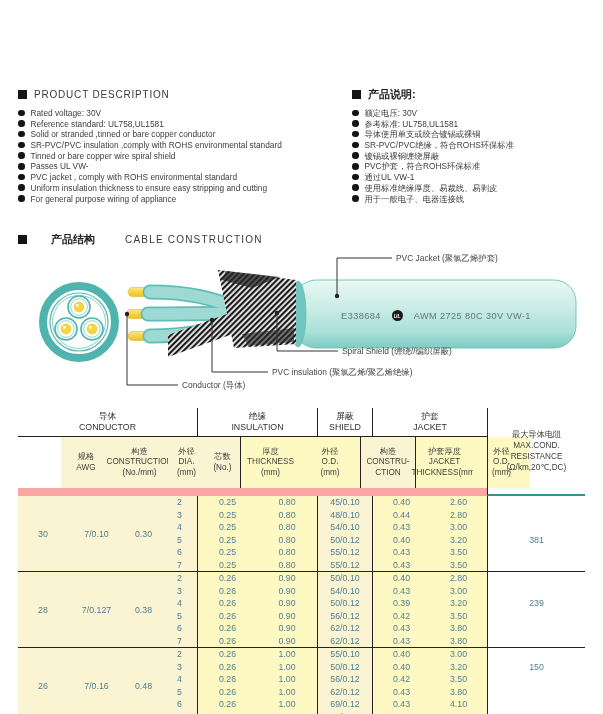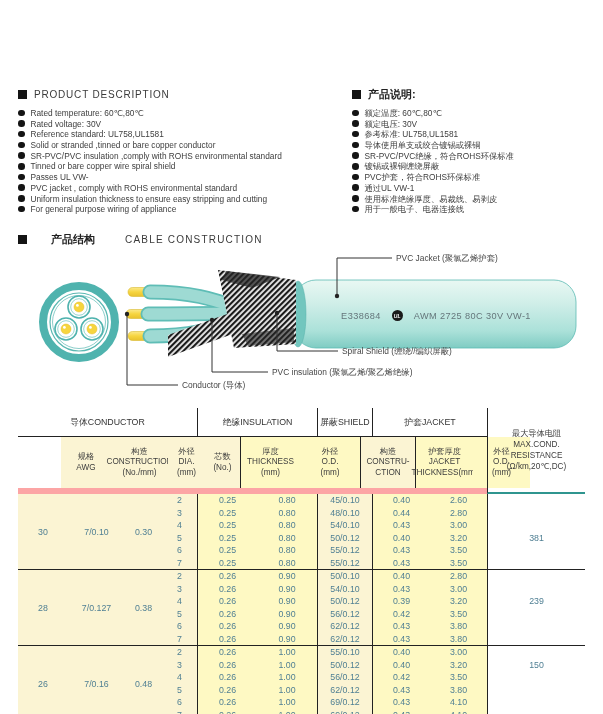--- a/index.html
+++ b/index.html
@@ -23,24 +23,24 @@
            justify-content:center;gap:11px;font-size:9.2px;letter-spacing:.4px;color:#65767b;}
   .ul-badge{display:inline-flex;align-items:center;justify-content:center;width:11px;height:11px;
             border-radius:50%;background:#1a1a1a;color:#fff;font-size:5px;font-weight:bold;
             font-style:italic;letter-spacing:0;}
   
   .spec-table{position:absolute;left:18px;top:408px;width:567px;}
   .thead{display:grid;grid-template-columns:469px 98px;}
   .th-left{display:flex;flex-direction:column;}
   .th-groups{display:grid;grid-template-columns:179px 120px 55px 115px;height:28px;
              border-bottom:1px solid #222;}
-  .th-groups .gcell{display:flex;flex-direction:row;align-items:center;justify-content:center;
+  .th-groups .gcell{display:flex;flex-direction:column;align-items:center;justify-content:center;
                     font-size:8.8px;line-height:1.22;color:#333;}
   .th-cols{display:grid;grid-template-columns:50px 57px 37px 35px 60px 60px 55px 58px 57px;
-           height:51px;border-bottom:6px solid #fca5a5;padding-left:43px;}
+           height:51px;border-bottom:8px solid #fca5a5;padding-left:43px;}
   .hcell{display:flex;flex-direction:column;align-items:center;justify-content:center;
          font-size:8.2px;line-height:1.3;color:#3d3d3d;text-align:center;}
   .res-head{display:flex;flex-direction:column;align-items:center;justify-content:center;
             font-size:8.2px;line-height:1.35;color:#3d3d3d;border-left:1px solid #222;
             border-bottom:2px solid #2f958f;text-align:center;}
   .bl{border-left:1px solid #222;}
   .bg-cream{background:#FBF4D3;}
   .bg-blue{background:#fef9c3;}
   .tgroup{display:grid;grid-template-columns:50px 57px 37px 35px 60px 60px 55px 58px 57px 98px;
           height:75px;}
@@ -59,24 +59,20 @@
 
 <div class="page">
 
   <div class="sec-head" style="left:18px;top:89px;">
     <span class="sq"></span>
     <span class="t-en">PRODUCT DESCRIPTION</span>
   </div>
   <ul class="blist" id="desc-en-list" style="left:18px;top:108px;">
       <li>
         <span class="blt"></span>
-        <span>Rated temperature: 60℃,80℃</span>
-      </li>
-      <li>
-        <span class="blt"></span>
         <span>Rated voltage: 30V</span>
       </li>
       <li>
         <span class="blt"></span>
         <span>Reference standard: UL758,UL1581</span>
       </li>
       <li>
         <span class="blt"></span>
         <span>Solid or stranded ,tinned or bare copper conductor</span>
       </li>
@@ -104,24 +100,20 @@
         <span class="blt"></span>
         <span>For general purpose wiring of appliance</span>
       </li>
     </ul>
 
   <div class="sec-head" style="left:352px;top:87px;">
     <span class="sq"></span>
     <span class="t-zh">产品说明:</span>
   </div>
   <ul class="blist" id="desc-zh-list" style="left:352px;top:108px;">
-      <li>
-        <span class="blt"></span>
-        <span>额定温度: 60℃,80℃</span>
-      </li>
       <li>
         <span class="blt"></span>
         <span>额定电压: 30V</span>
       </li>
       <li>
         <span class="blt"></span>
         <span>参考标准: UL758,UL1581</span>
       </li>
       <li>
         <span class="blt"></span>

